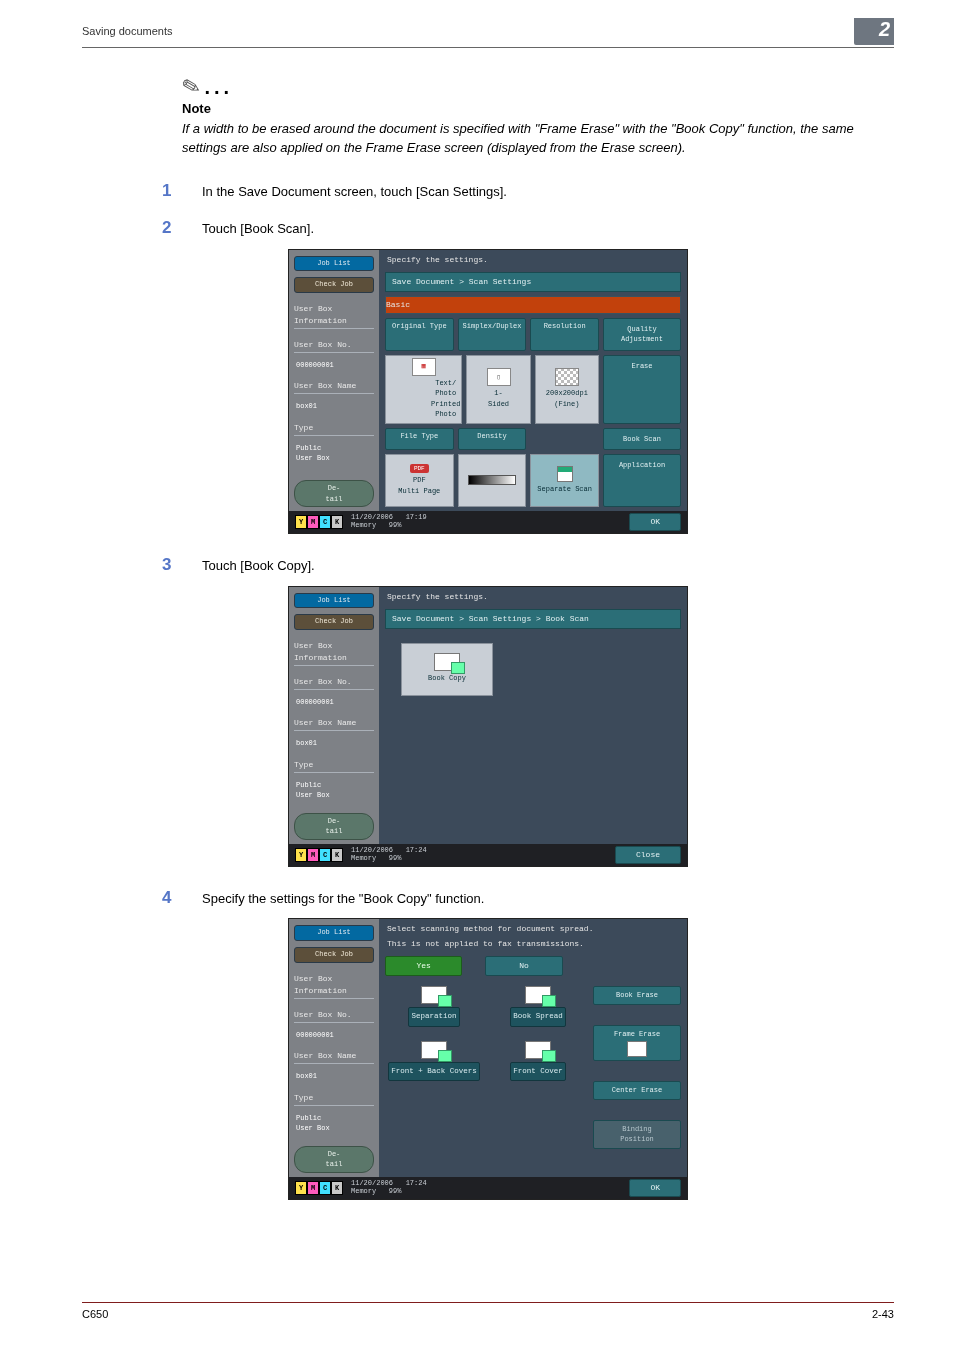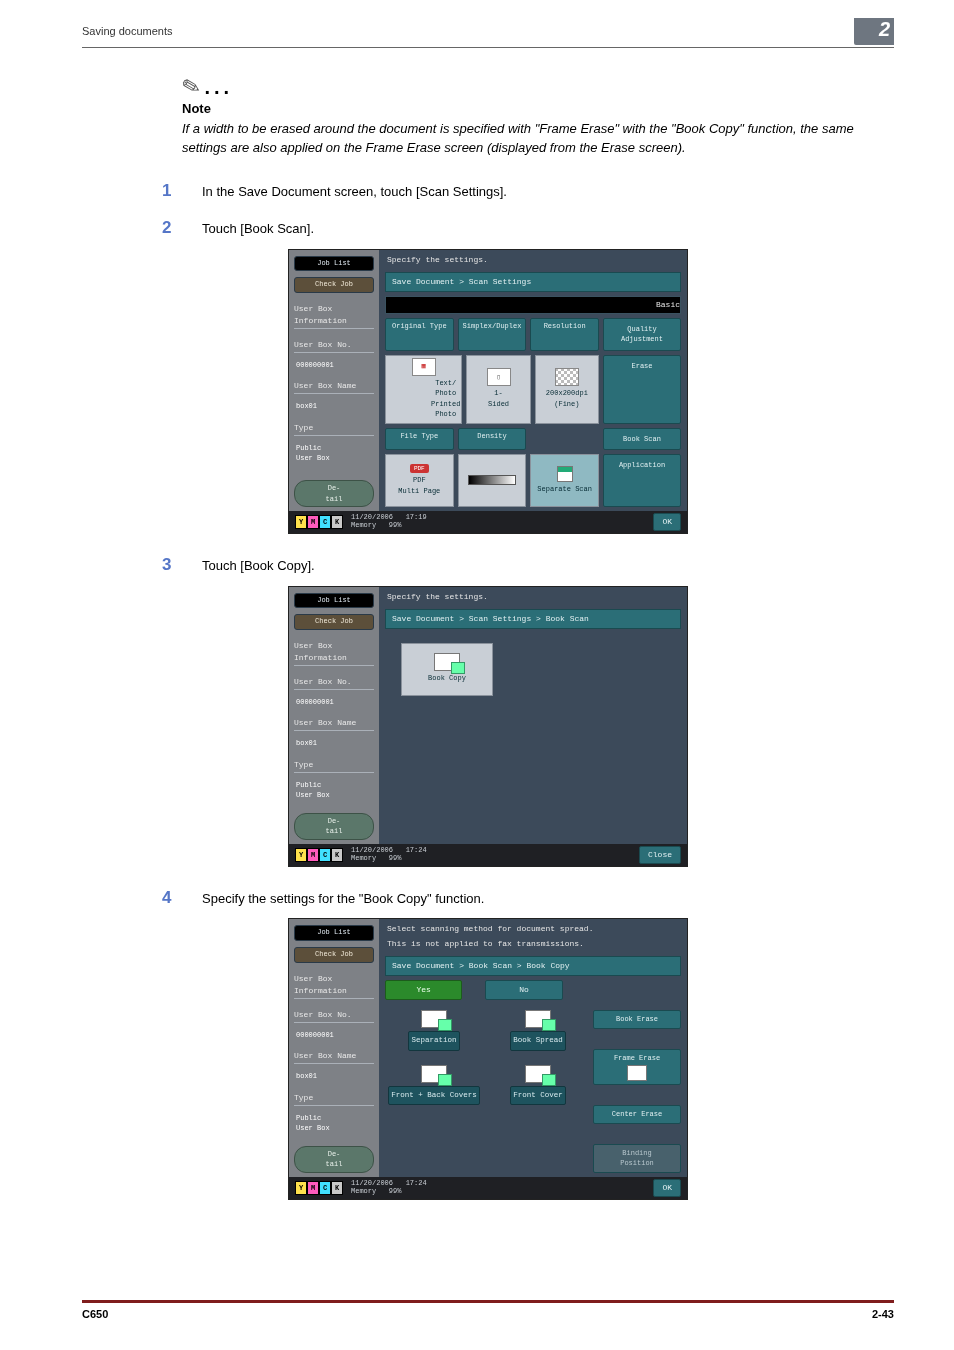--- a/index.html
+++ b/index.html
@@ -101,21 +101,21 @@
     padding: 6px 5px 4px;
     box-sizing: border-box;
   }
   .side .pill, .side .pill-flat {
     text-align:center;
     padding: 3px 2px;
     border-radius: 3px;
     font-size: 7px;
     line-height: 1.1;
   }
-  .side .pill { background:#000000; color:#dfe8f0; border:1px solid #2a3a48;}
+  .side .pill { background:#0369a1; color:#dfe8f0; border:1px solid #2a3a48;}
   .side .pill.brown { background:#5c4f3a; color:#f0e9d8; }
   .side .lbl { color:#e8e8e8; border-bottom:1px solid #aab0b8; padding-bottom:1px; margin-top:4px;}
   .side .val { color:#fff; font-size:7px; padding-left:2px; margin-top:1px;}
   .side .spacer { flex:1; }
   .side .detail-btn {
     background:#5b776a;
     border:1px solid #3d5247;
     text-align:center;
     border-radius:12px;
     padding:2px;
@@ -134,22 +134,22 @@
   }
   .mainpane .headline { color:#e5e5e5; font-size:8px; margin:0 0 2px 2px;}
   .breadcrumb {
     background:#2b6e77;
     border:1px solid #1a4a50;
     padding:3px 6px;
     color:#e0eff1;
     font-size:8px;
   }
   .tabbar {
-    background:#000000;
-    text-align:right;
+    background:#c2410c;
+    text-align:left;
     padding:2px 0;
     border:1px solid #3a5260;
     font-size:8px;
   }
   .grid-right {
     display:grid;
     grid-template-columns: 1fr 1fr 1fr 78px;
     gap:4px;
   }
   .cell {
@@ -249,33 +249,33 @@
   .foot-left { display:flex; align-items:center; gap:8px;}
   .toner { display:flex; gap:0;}
   .toner span{
     width:10px;height:12px;display:inline-flex;align-items:center;justify-content:center;
     font-weight:bold;font-size:7px;color:#000;border:1px solid #000;
   }
   .tY{background:#ffe14d;} .tM{background:#ff5bbd;} .tC{background:#41e0ff;} .tK{background:#c9c9c9;}
   .foot-stats { line-height:1.1; color:#c9ced4; }
   .okbtn {
     background:#2b6e77; border:1px solid #1a4a50;
-    padding:2px 8px; border-radius:2px; color:#e0eff1; font-size:8px;
+    padding:2px 20px; border-radius:2px; color:#e0eff1; font-size:8px;
   }
 
   .shot.tall .shot-top { min-height:232px; }
 
   
   .pagefoot {
     position:absolute;
     left:82px; right:60px; bottom:28px;
-    border-top:3px solid #7f1d1d;
+    border-top:1px solid #7f1d1d;
     padding-top:3px;
     font-size:11px;
-    display:flex; justify-content:space-between;font-weight:bold;
+    display:flex; justify-content:space-between;
   }
 </style>
 </head>
 <body>
 
 <div class="page">
 
   <div class="runhead">
     <span>Saving documents</span>
     <span class="runhead-right">2</span>
@@ -475,21 +475,20 @@
           <div class="lbl">Type</div>
           <div class="val" style="white-space:pre-line;">Public
 User Box</div>
           <div class="spacer"></div>
           <div class="detail-btn" style="white-space:pre-line;">De-
 tail</div>
         </div>
         <div class="mainpane">
           <div class="headline">Select scanning method for document spread.</div>
           <div class="headline" style="margin-top:-3px;">This is not applied to fax transmissions.</div>
-          <div class="breadcrumb">Save Document &gt; Book Scan &gt; Book Copy</div>
 
           <div class="yesno">
             <div class="yn yes">Yes</div>
             <div class="yn no">No</div>
           </div>
 
           <div class="grid4" style="flex:1; align-content:start;">
 
             <div style="display:flex;flex-direction:column;gap:6px;">
               <div class="opt-stack">

